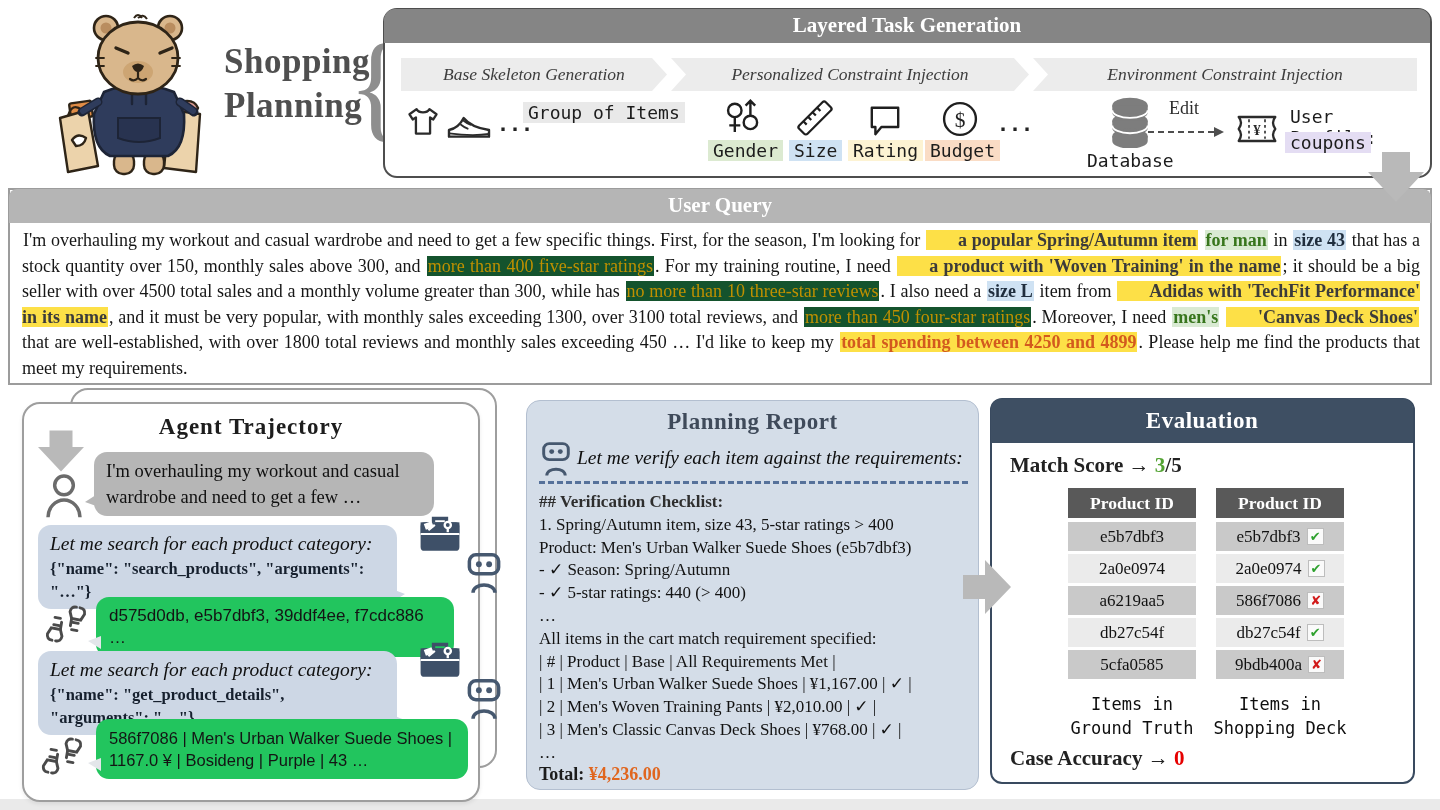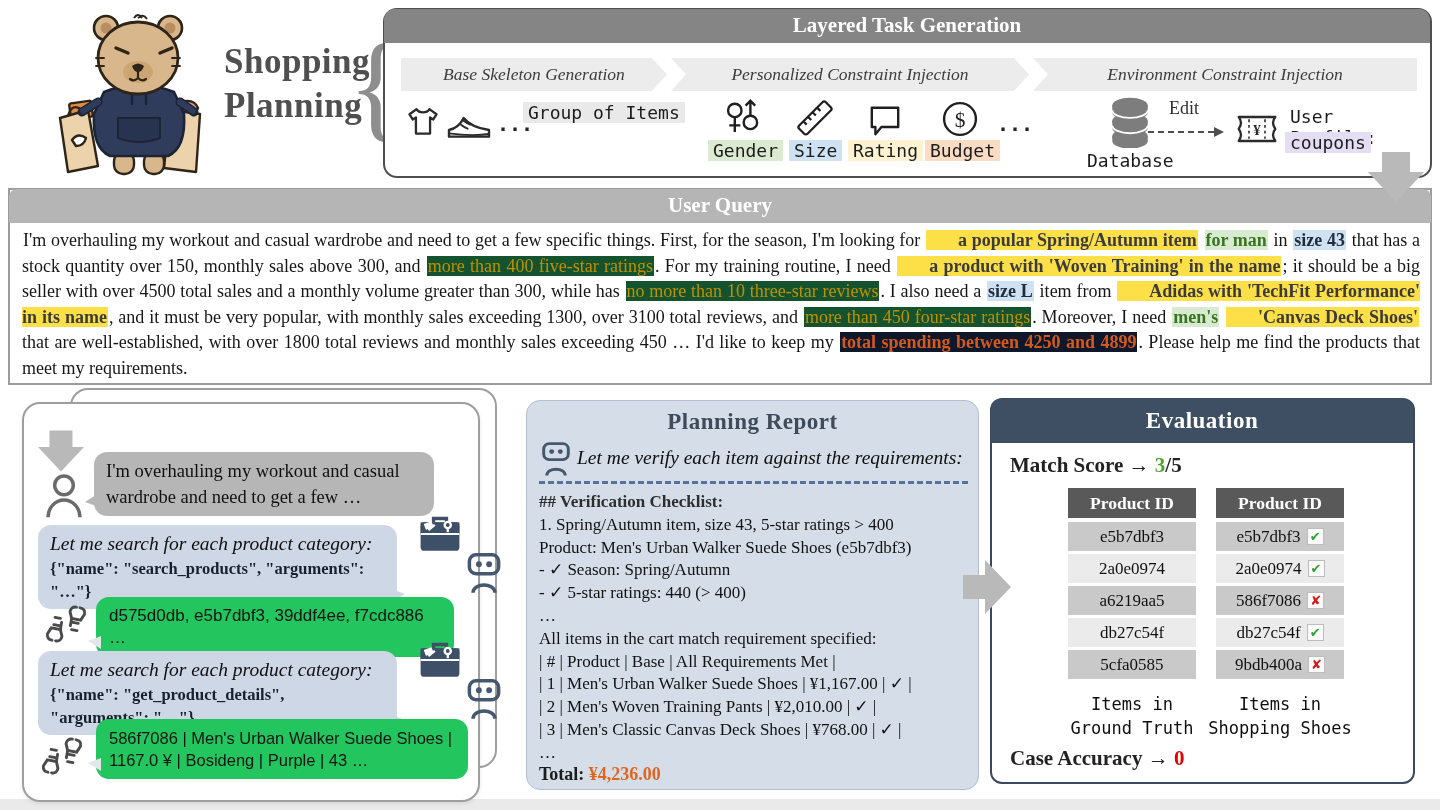--- a/index.html
+++ b/index.html
@@ -45,21 +45,21 @@
   
   #uq { left:8px; top:188px; width:1424px; height:197px; background:#fff; border:2px solid #9c9c9c; border-radius:0; }
   #uq-header { left:-1px; top:-1px; width:1422px; height:34px; background:#b5b5b5; border-radius:8px 8px 0 0; color:#fff; font-weight:bold; font-size:21px; text-align:center; line-height:33px; }
   #uq-text { left:12px; top:38px; width:1398px; font-size:18px; line-height:25.5px; text-align:justify; color:#161616; }
   .seg { padding:0 1px; }
   .seg-plain { }
   .seg-gray   { background:#fde047; font-weight:bold; color:#3b3b3b;padding-left:32px; }
   .seg-green  { background:#d9ead3; font-weight:bold; color:#38761d; }
   .seg-blue   { background:#cfe2f3; font-weight:bold; color:#1f2d3d; }
   .seg-gold   { background:#14532d; font-weight:normal; color:#bf9000;margin-top:24px; }
-  .seg-orange { background:#0f172a; font-weight:bold; color:#d35a1e; }
+  .seg-orange { background:#fde047; font-weight:bold; color:#d35a1e; }
 
   
   #at-back  { left:70px; top:388px; width:427px; height:380px; background:#fff; border:2.5px solid #9e9e9e; border-radius:18px; }
   #at-front { left:22px; top:402px; width:458px; height:400px; background:#fff; border:2.5px solid #9e9e9e; border-radius:18px; box-shadow:0 2px 4px rgba(0,0,0,.08); }
   #at-title { left:0; top:10px; width:100%; text-align:center; font-weight:bold; font-size:23px; color:#1d1d1d; letter-spacing:1px; }
   #at-arrow { left:14px; top:26px; }
   .bubble { border-radius:13px; }
   #at-user-bubble { left:70px; top:48px; width:340px; background:#b6b6b6; padding:6px 12px; font-size:18.5px; line-height:26px; color:#101010; }
   #at-user-bubble:before { content:""; position:absolute; left:-9px; bottom:9px; border-top:9px solid transparent; border-bottom:5px solid transparent; border-right:14px solid #b6b6b6; }
   .agent-bubble { left:14px; width:359px; background:#cdd7e5; padding:5px 12px 6px 12px; }
@@ -242,20 +242,21 @@
     <polygon class="garrow" points="14,0 42,0 42,20 56,20 28,50 0,20 14,20"></polygon>
   </svg>
 
   <div class="abs" id="uq">
     <div class="abs" id="uq-header">User Query</div>
     <div class="abs" id="uq-text"><span class="seg seg-plain">I'm overhauling my workout and casual wardrobe and need to get a few specific things. First, for the season, I'm looking for </span><span class="seg seg-gray">a popular Spring/Autumn item</span><span class="seg seg-plain"> </span><span class="seg seg-green">for man</span><span class="seg seg-plain"> in </span><span class="seg seg-blue">size 43</span><span class="seg seg-plain"> that has a stock quantity over 150, monthly sales above 300, and </span><span class="seg seg-gold">more than 400 five-star ratings</span><span class="seg seg-plain">. For my training routine, I need </span><span class="seg seg-gray">a product with 'Woven Training' in the name</span><span class="seg seg-plain">; it should be a big seller with over 4500 total sales and a monthly volume greater than 300, while has </span><span class="seg seg-gold">no more than 10 three-star reviews</span><span class="seg seg-plain">. I also need a </span><span class="seg seg-blue">size L</span><span class="seg seg-plain"> item from </span><span class="seg seg-gray">Adidas with 'TechFit Performance' in its name</span><span class="seg seg-plain">, and it must be very popular, with monthly sales exceeding 1300, over 3100 total reviews, and </span><span class="seg seg-gold">more than 450 four-star ratings</span><span class="seg seg-plain">. Moreover, I need </span><span class="seg seg-green">men's</span><span class="seg seg-plain"> </span><span class="seg seg-gray">'Canvas Deck Shoes'</span><span class="seg seg-plain"> that are well-established, with over 1800 total reviews and monthly sales exceeding 450 … I'd like to keep my </span><span class="seg seg-orange">total spending between 4250 and 4899</span><span class="seg seg-plain">. Please help me find the products that meet my requirements.</span></div>
   </div>
 
   <div class="abs" id="at-back"></div>
   <div class="abs" id="at-front">
+    <div class="abs" id="at-title">Agent Trajectory</div>
 
     <svg class="abs" id="at-arrow" width="46" height="42" viewBox="0 0 56 50">
       <polygon class="garrow" points="14,0 42,0 42,20 56,20 28,50 0,20 14,20"></polygon>
     </svg>
 
     <svg class="abs" id="person-ic" width="40" height="48" viewBox="0 0 30 36">
       <circle cx="15" cy="10" r="7" fill="none" stroke="#6b6b6b" stroke-width="2.6"></circle>
       <path d="M3 34 a12 13 0 0 1 24 0" fill="none" stroke="#6b6b6b" stroke-width="2.6"></path>
     </svg>
 
@@ -415,21 +416,21 @@
           </div>
         </div>
     </div>
 
     <div class="abs ev-caption" id="gt-caption">
       <div>Items in</div>
       <div>Ground Truth</div>
     </div>
     <div class="abs ev-caption" id="cart-caption">
       <div>Items in</div>
-      <div>Shopping Shoes</div>
+      <div>Shopping Deck</div>
     </div>
 
     <div class="abs" id="ev-case">
       <span>Case Accuracy →</span>
       <span class="red">0</span>
     </div>
   </div>
 </div>
 
 </body></html>

